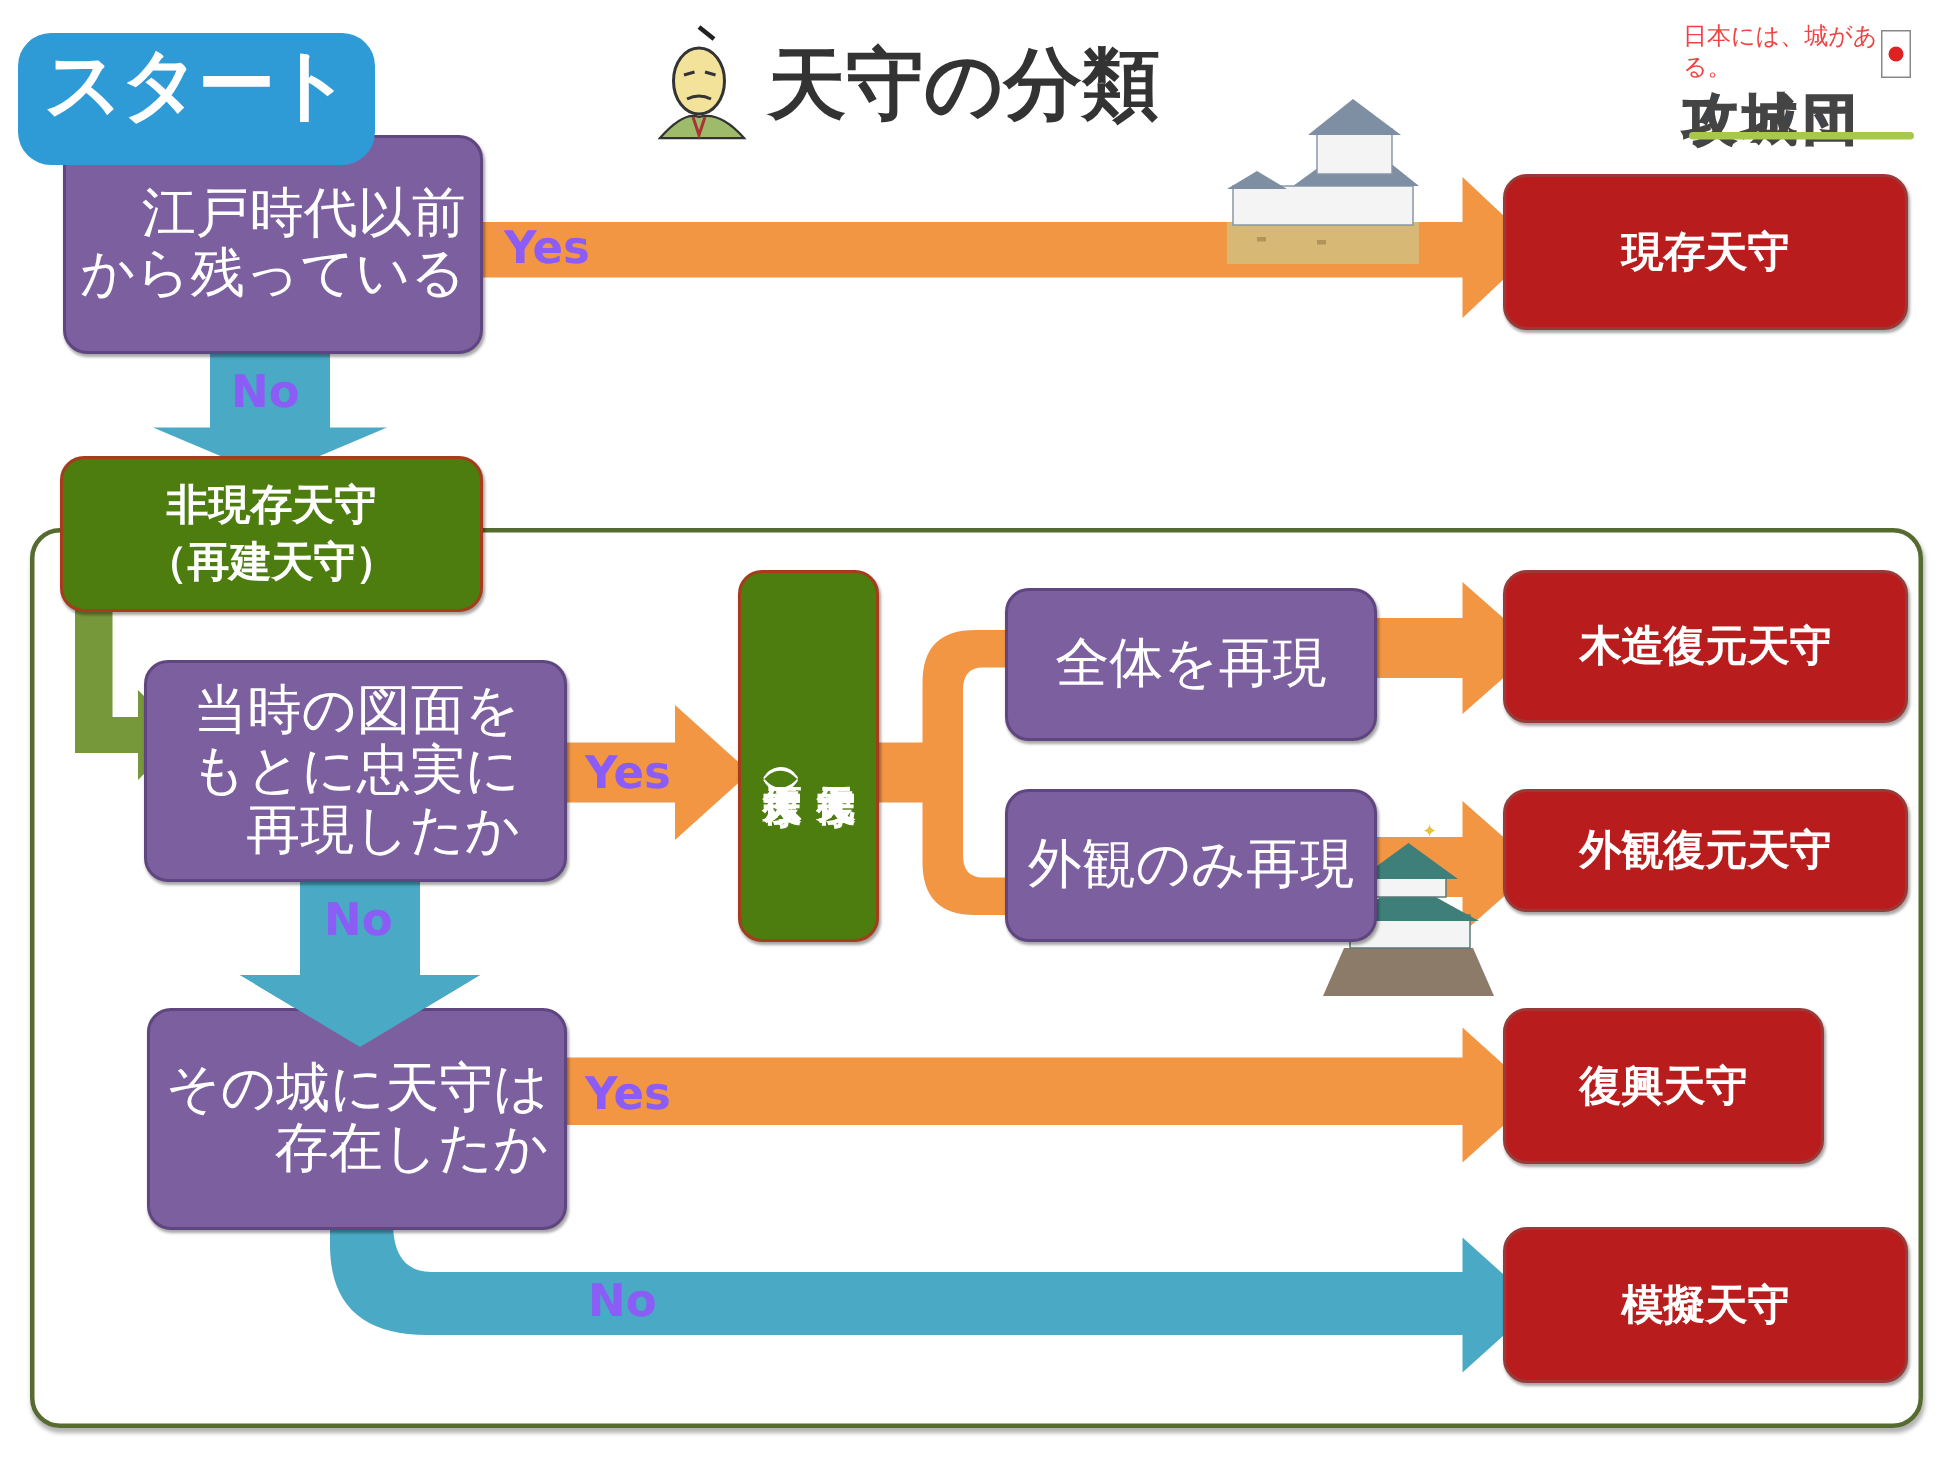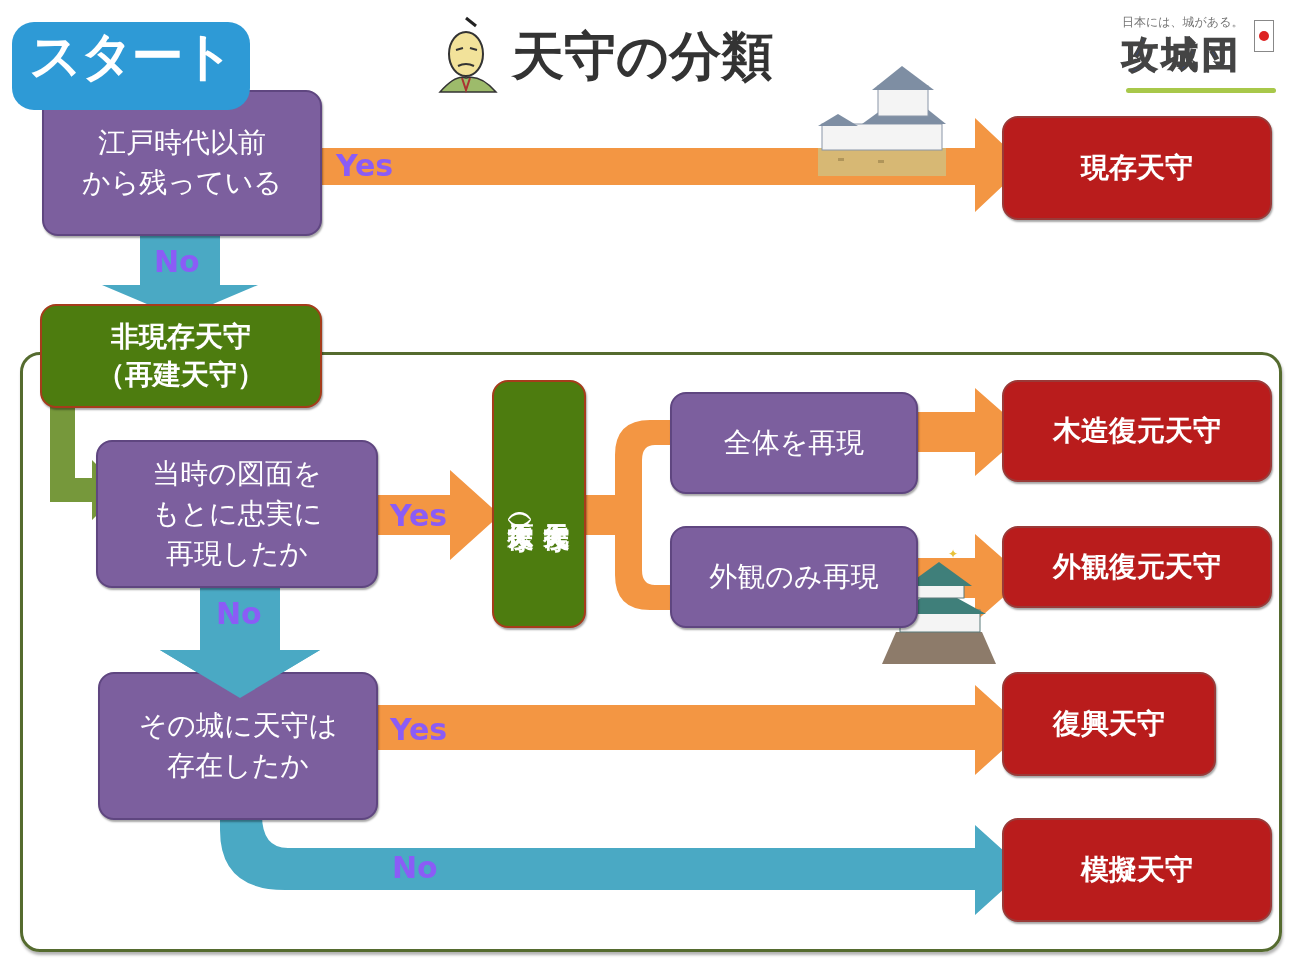--- a/index.html
+++ b/index.html
@@ -5,21 +5,21 @@
   html, body { margin:0; padding:0; background:#ffffff; }
   body { width:1300px; height:975px; position:relative; overflow:hidden;
          font-family:"DejaVu Sans","Liberation Sans",sans-serif; }
   .abs { position:absolute; }
   .box { position:absolute; box-sizing:border-box; border-radius:16px; color:#fff;
          display:flex; align-items:center; justify-content:center; text-align:center;
          box-shadow:1px 2px 2px rgba(0,0,0,0.35); }
   .purple { background:#7c5f9e; border:2px solid #5f4680; }
   .red { background:#b91c1c; border:2px solid #9a3a38; }
   .orange { background:#4d7c0f; border:2px solid #a53c1b; }
-  .q { font-family:"DejaVu Serif","Liberation Serif",serif; font-size:28px; line-height:40px; }
+  .q { font-family:"DejaVu Serif","Liberation Serif",serif; font-size:36px; line-height:40px;text-align:right; }
   .r { font-family:"DejaVu Sans","Liberation Sans",sans-serif; font-weight:bold; font-size:28px; }
   .lbl { position:absolute; color:#8b5cf6; font-weight:bold; font-size:30px;
          font-family:"DejaVu Sans","Liberation Sans",sans-serif; }
   svg.arrows { position:absolute; left:0; top:0; }
   .line { display:block; white-space:nowrap; }
 </style>
 </head>
 <body>
 
 <div class="abs" style="left:20px;top:352px;width:1262px;height:600px;border:3px solid #556b2f;border-radius:20px;box-sizing:border-box;box-shadow:1px 3px 3px rgba(0,0,0,0.3);"></div>
@@ -57,21 +57,21 @@
     <ellipse cx="30" cy="38" rx="17" ry="22" fill="#f2e29a" stroke="#333" stroke-width="2"></ellipse>
     <path d="M20 34 L27 32 M34 32 L41 34" stroke="#333" stroke-width="2"></path>
     <path d="M22 50 Q30 46 38 50" stroke="#333" stroke-width="2" fill="none"></path>
     <path d="M4 76 Q20 58 30 62 Q44 58 60 76 Z" fill="#9dbb6b" stroke="#333" stroke-width="1.5"></path>
     <path d="M26 62 L30 74 L34 62" stroke="#a33" stroke-width="2" fill="none"></path>
   </svg>
 </div>
 <div class="abs" style="left:512px;top:22px;font-size:52px;font-weight:bold;color:#333;font-family:'DejaVu Sans',sans-serif;">天守の分類</div>
 
 <div class="abs" style="left:1122px;top:14px;width:160px;height:82px;">
-  <div style="font-size:12px;color:#737373;font-family:Liberation Sans, sans-serif;">日本には、城がある。</div>
+  <div style="font-size:16px;color:#ef4444;font-family:Liberation Sans, sans-serif;">日本には、城がある。</div>
   <div style="font-size:36px;color:#1d4ed8;-webkit-text-stroke:1.5px #444;font-weight:bold;font-family:'DejaVu Sans',sans-serif;letter-spacing:4px;">攻城団</div>
   <div style="position:absolute;left:132px;top:6px;width:18px;height:30px;background:#fff;border:1px solid #888;">
     <div style="width:10px;height:10px;border-radius:50%;background:#d22;margin:10px auto 0;"></div>
   </div>
   <div style="position:absolute;left:4px;top:74px;width:150px;height:5px;background:#a8c84a;border-radius:3px;"></div>
 </div>
 
 <div class="abs" style="left:818px;top:62px;width:128px;height:114px;">
   <svg width="128" height="114" viewBox="0 0 128 114">
     <rect x="0" y="86" width="128" height="28" fill="#d7b874"></rect>

